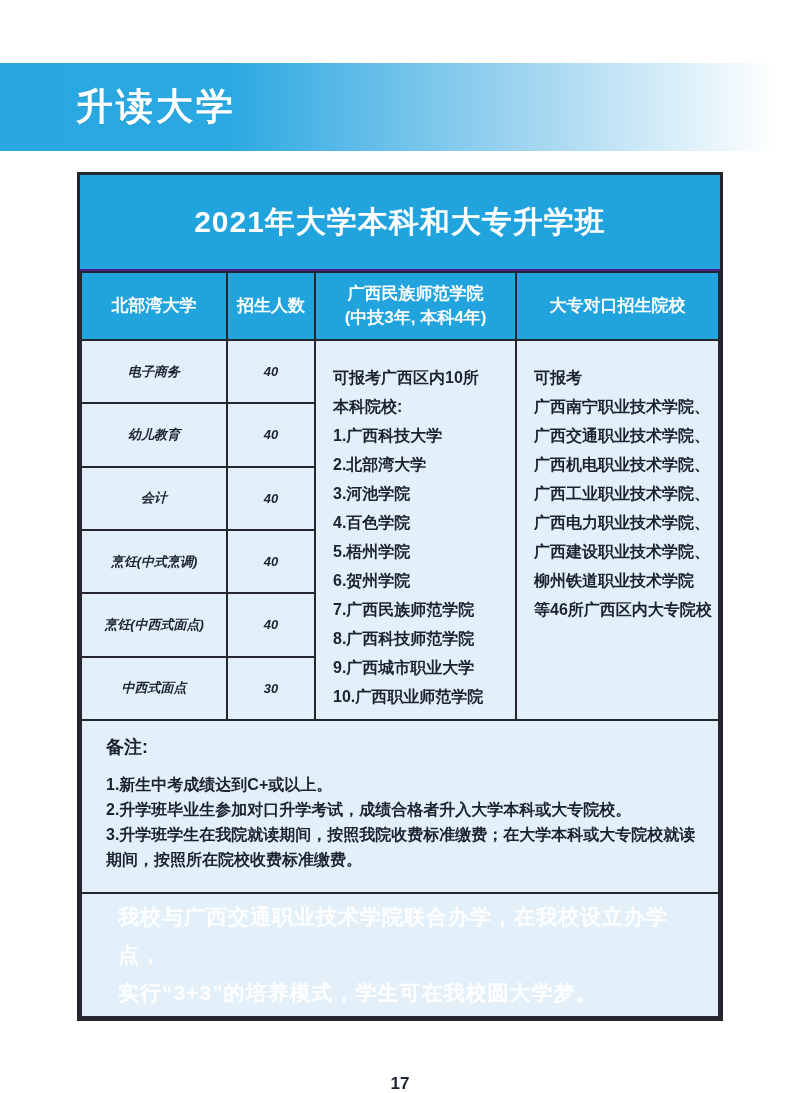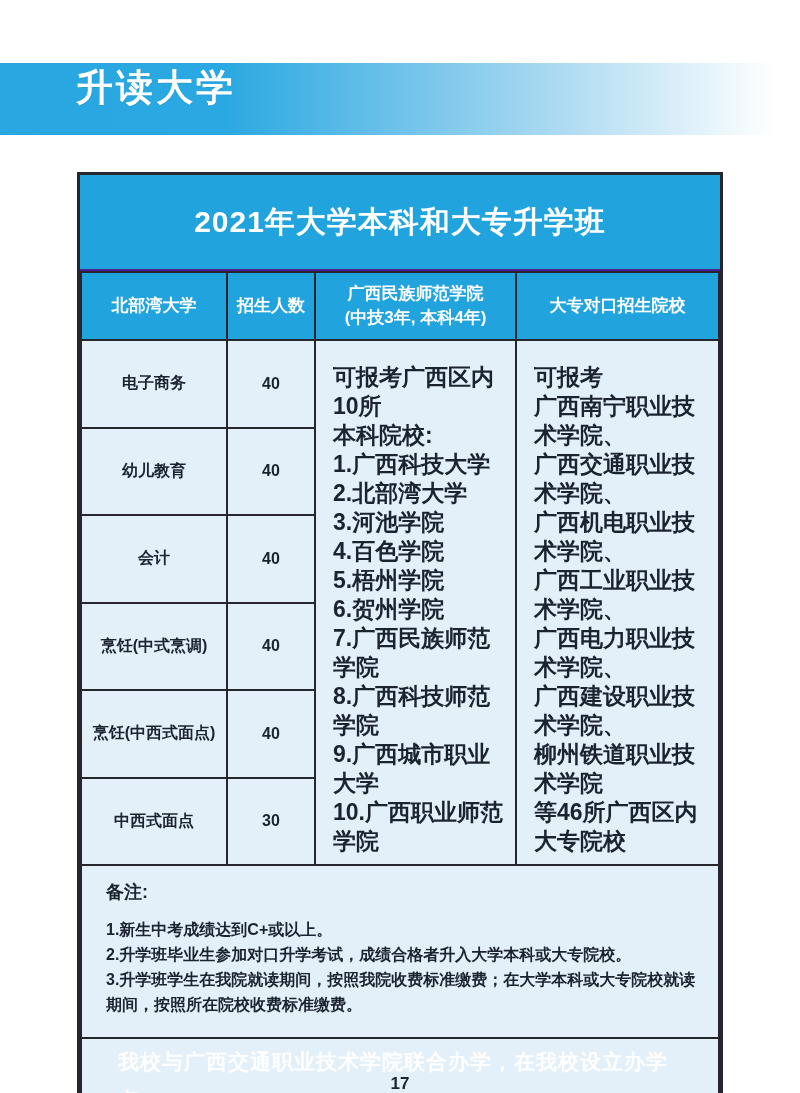--- a/index.html
+++ b/index.html
@@ -7,23 +7,23 @@
     width:800px; height:1093px;
     background:#ffffff;
     font-family:"Liberation Sans","DejaVu Sans",sans-serif;
     position:relative;
     color:#1b2230;
   }
 
   
   .header-band {
     position:absolute; top:63px; left:0;
-    width:800px; height:72px;
+    width:800px; height:88px;
     background:linear-gradient(90deg,#29a7e0 0%,#2aa8e1 28%,#9ed4f0 65%,#ffffff 97%);
-    display:flex; 
+    display:flex; align-items:center;
   }
   .header-band .band-title {
     color:#ffffff; font-size:37px; font-weight:bold;
     margin-left:76px; letter-spacing:3px;
     text-shadow:0 1px 0 rgba(0,0,0,0.08);
   }
 
   
   .main-box {
     position:absolute; top:172px; left:77px;
@@ -55,26 +55,26 @@
     background:#21a3de; color:#ffffff;
     font-size:17px; font-weight:bold;
     height:66px; text-align:center;
     white-space:pre-line; line-height:1.4;
     padding:0 2px;
   }
   table.enroll td { background:#e3f0f9; }
 
   td.major-cell, td.count-cell {
     height:59px; text-align:center;
-    font-size:16px; font-weight:bold; color:#1b2230;
+    font-size:13px; font-weight:bold; color:#1b2230;font-style:italic;
   }
   td.list-cell {
     vertical-align:top;
     padding:22px 4px 8px 17px;
-    font-size:23px; font-weight:bold; color:#1b2230;
+    font-size:16px; font-weight:bold; color:#1b2230;
     white-space:pre-line; line-height:29px;
   }
 
   td.notes-cell {
     height:151px; vertical-align:top;
     padding:12px 18px 8px 24px;
   }
   .notes-label { font-size:18px; font-weight:bold; margin:2px 0 13px 0; }
   .notes-body {
     font-size:16px; font-weight:bold;

